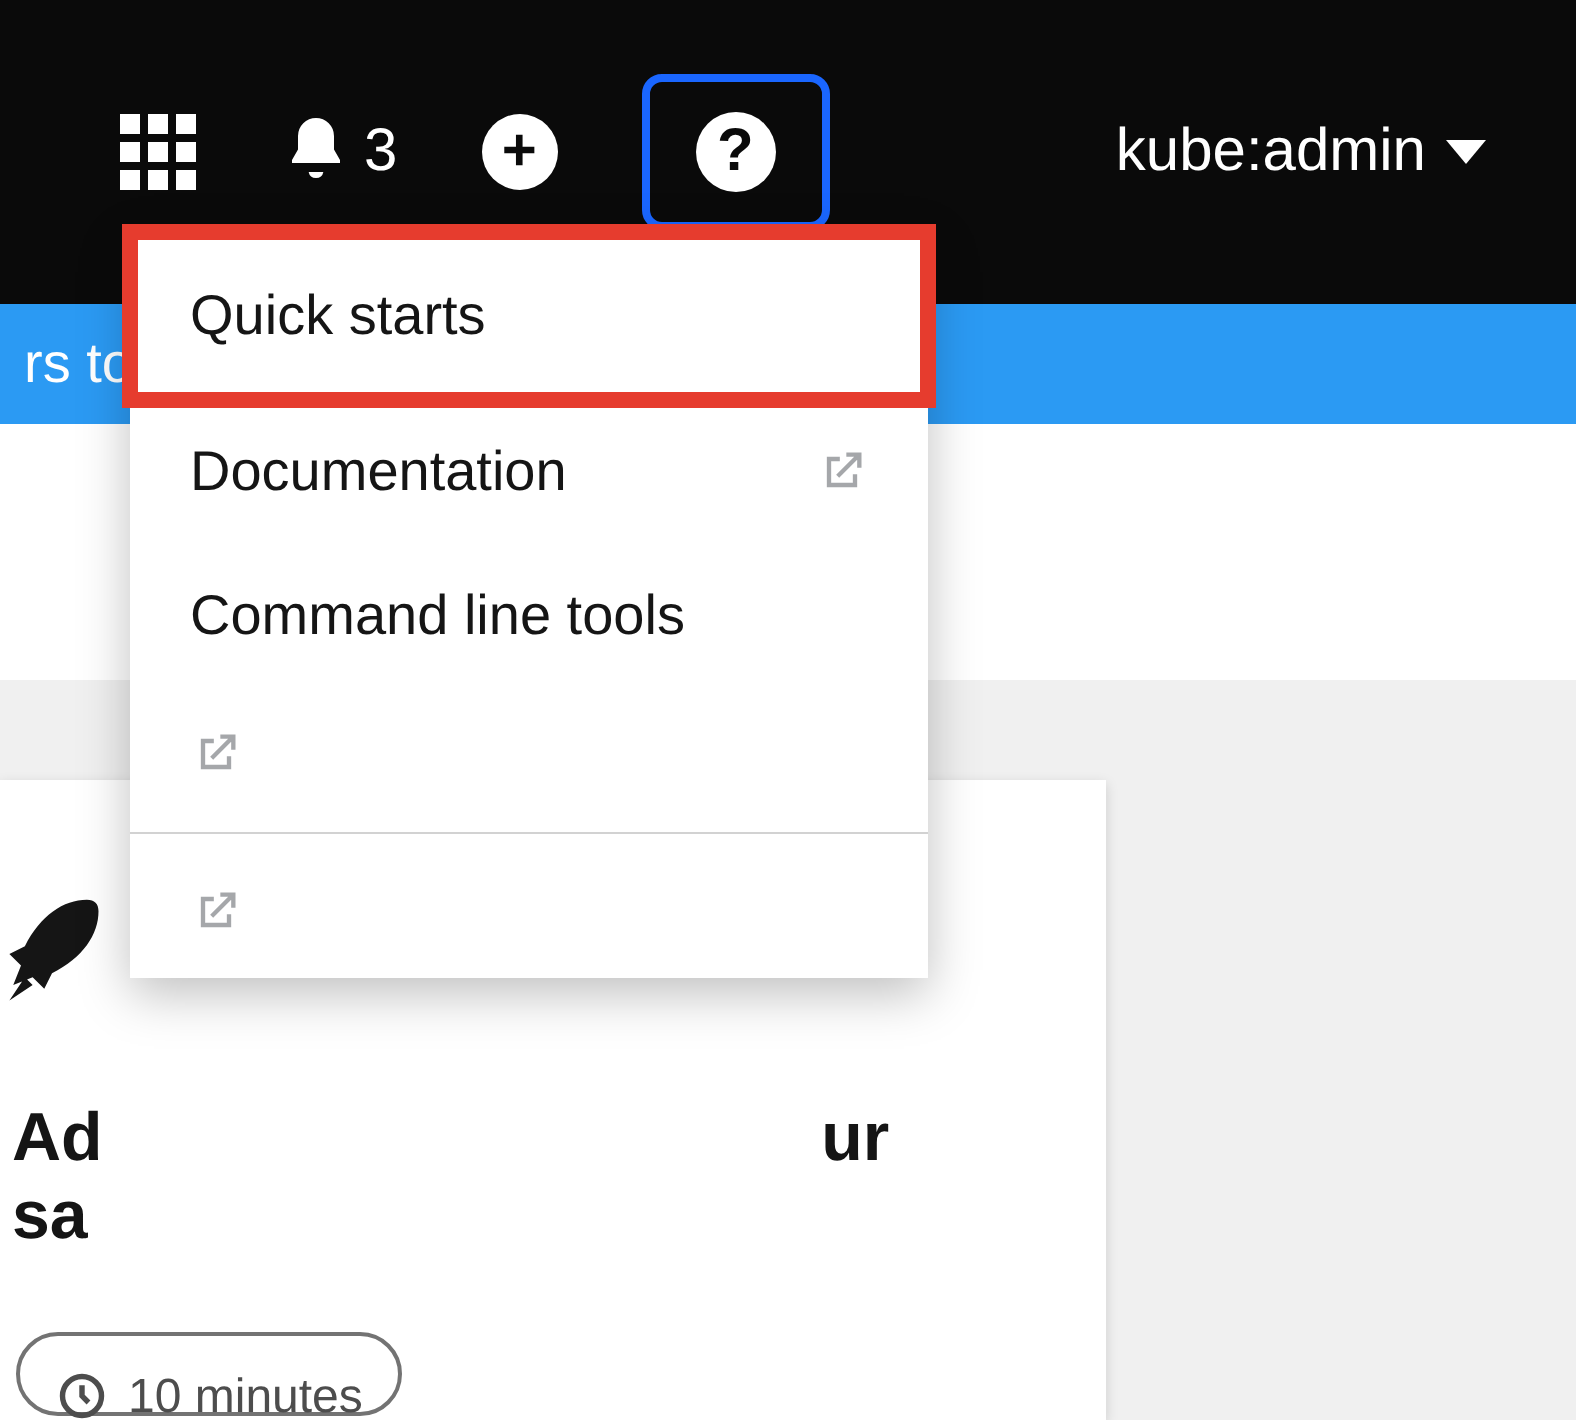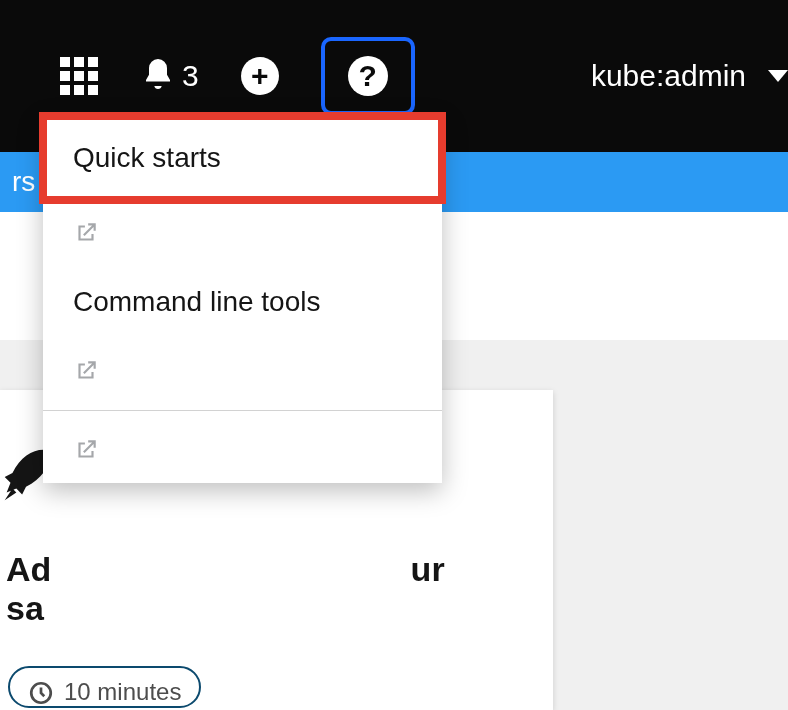--- a/index.html
+++ b/index.html
@@ -75,23 +75,24 @@
     background: #fff;
     color: #0a0a0a;
     display: flex;
     align-items: center;
     justify-content: center;
     font-size: 30px;
     font-weight: 800;
   }
   .user-area {
     margin-left: auto;
-    display: flex;
-    align-items: center;
-    gap: 22px;
+    padding-right: 45px;
+    display: flex;
+    align-items: center;
+    gap: 10px;
     color: #fff;
     font-size: 30px;
   }
   .caret { width: 0; height: 0; border-left: 10px solid transparent; border-right: 10px solid transparent; border-top: 12px solid #fff; }
   .bluebar {
     height: 60px;
     background: #2B9AF3;
     color: #fff;
     display: flex;
     align-items: center;
@@ -126,35 +127,35 @@
     position: absolute;
     left: 6px;
     top: 550px;
     color: #151515;
   }
   .duration-pill {
     position: absolute;
     left: 8px;
     top: 666px;
     height: 42px;
-    border: 2px solid #0c4a6e;
+    border: 2px solid #737373;
     border-radius: 30px;
-    padding: 0 18px;
-    display: flex;
-    align-items: flex-end;
+    padding: 17px 18px;
+    display: flex;
+    align-items: flex-start;
     gap: 10px;
     background:#fff;
     color: #4d4d4d;
     font-size: 24px;
   }
   .clock { width: 26px; height: 26px; }
   .clock svg { width: 100%; height: 100%; stroke: #4d4d4d; fill: none; stroke-width: 2.5;}
   .dropdown {
     position: absolute;
-    left: 43px;
+    left: 65px;
     top: 116px;
     width: 399px;
     background: #fff;
     box-shadow: 0 8px 24px rgba(0,0,0,0.25);
     z-index: 50;
   }
   .dropdown ul { list-style: none; }
   .dropdown li {
     display: flex;
     align-items: center;
@@ -240,20 +241,21 @@
   </span>
   <span>10 minutes</span>
 </div>
 
 <div class="dropdown">
   <ul>
     <li class="highlight">
       <span>Quick starts</span>
     </li>
     <li>
+      <span>Documentation</span>
       <span class="ext-icon">
         <svg viewBox="0 0 24 24">
             <path d="M14 3h7v7h-2V6.4l-8.3 8.3-1.4-1.4L17.6 5H14V3zM5 5h6v2H7v10h10v-4h2v6H5V5z"></path>
           </svg>
       </span>
     </li>
     <li>
       <span>Command line tools</span>
     </li>
     <li>

